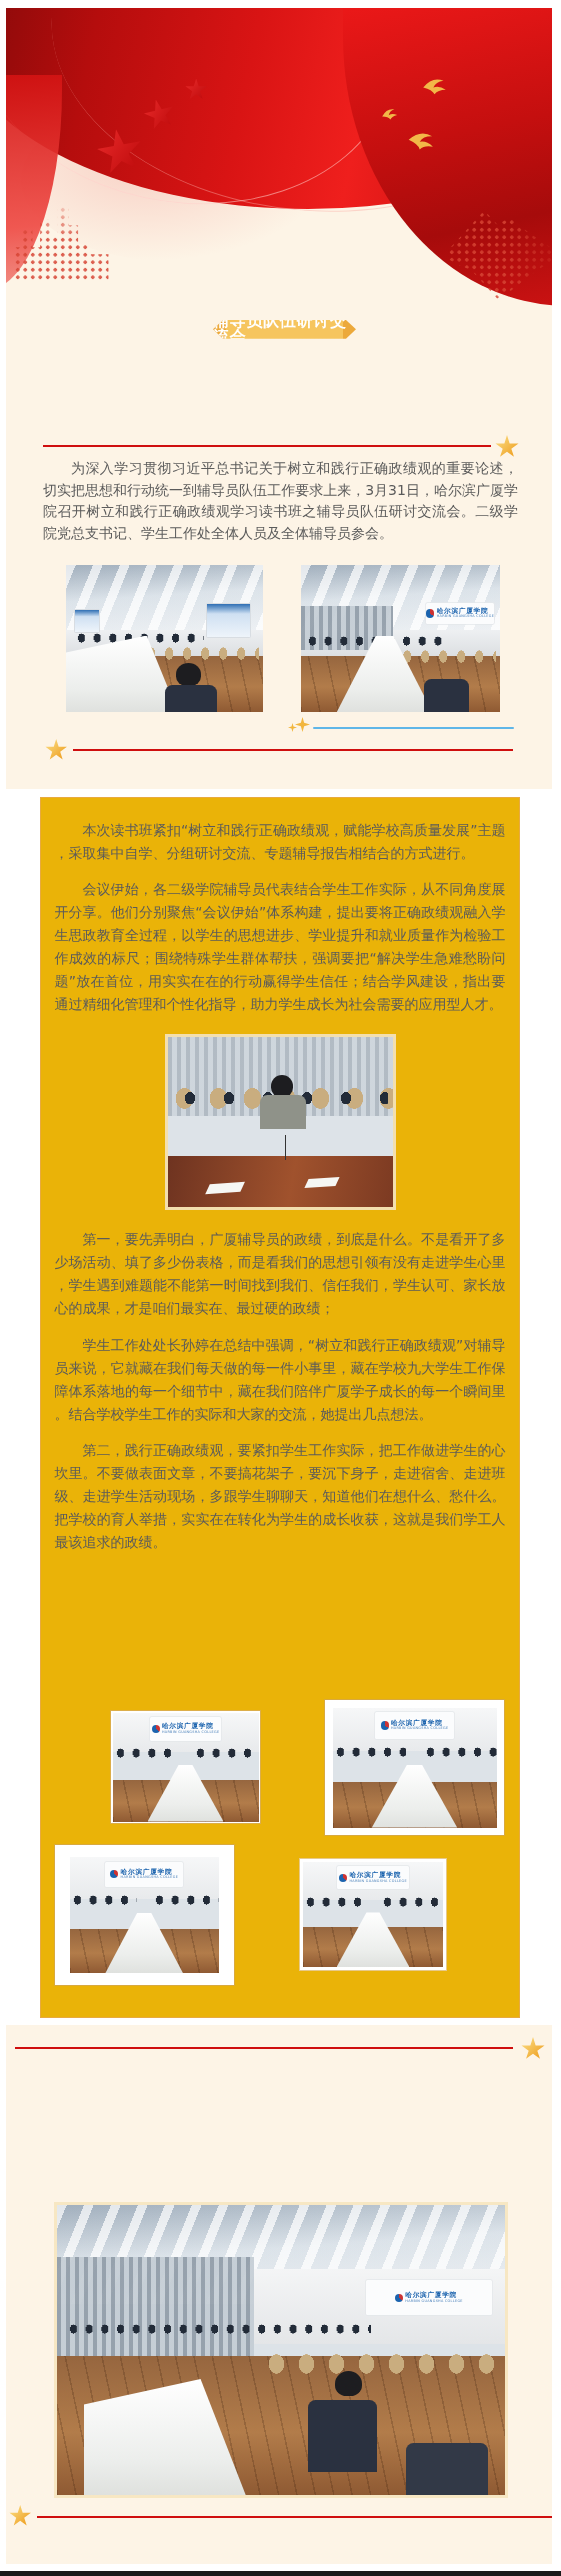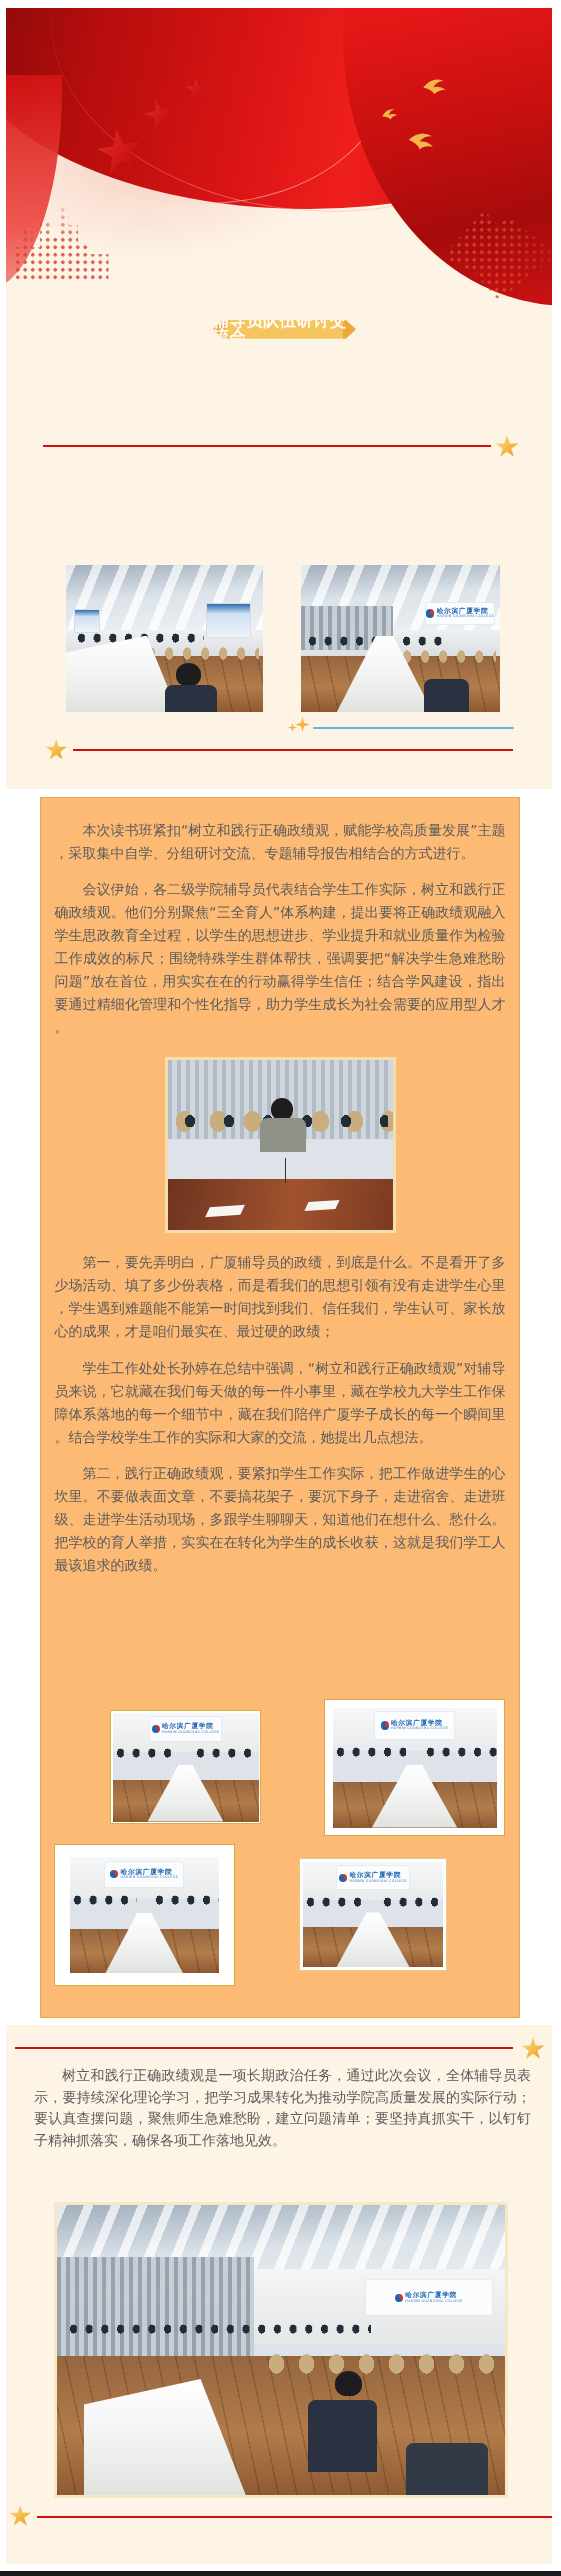--- a/index.html
+++ b/index.html
@@ -47,21 +47,21 @@
   .rline{position:absolute;height:1.5px;background:#cf0e0e;}
   .bline{position:absolute;height:2.2px;background:#5fb6e8;border-radius:1.5px;}
   .spark{position:absolute;background:#f2b63e;
      clip-path:polygon(50% 0,61% 39%,100% 50%,61% 61%,50% 100%,39% 61%,0 50%,39% 39%);}
   
   .para{position:absolute;color:#5b5b5b;font-size:14px;line-height:21.6px;text-align:justify;
      word-break:break-all;line-break:anywhere;}
   .para p{margin:0;text-indent:2em;}
   
   .card{position:absolute;left:6px;top:789px;width:546px;height:1236px;background:#ffffff;}
-  .goldbox{position:absolute;left:40px;top:797px;width:480px;height:1221px;background:#fdba74;
+  .goldbox{position:absolute;left:40px;top:797px;width:480px;height:1221px;background:#eab308;
      border:1.5px solid #e8aa3f;box-sizing:border-box;overflow:hidden;padding:21px 13.4px 0 13.4px;}
   .goldbox p{margin:0 0 13.4px 0;color:#5b5b5b;font-size:14px;line-height:23px;text-indent:2em;
      text-align:justify;word-break:break-all;line-break:anywhere;}
   .frame{box-sizing:border-box;background:#fff;}
   .speaker-frame{width:231px;height:176px;margin:18px auto 18px auto;border:3px solid #f3dfae;
      box-sizing:border-box;position:relative;overflow:hidden;}
   .tile{position:absolute;border:1.5px solid #dcae4a;box-sizing:border-box;background:#fff;}
   
   .mock{position:relative;width:100%;height:100%;overflow:hidden;background:#dde3e8;}
   .m-ceil{position:absolute;left:0;top:0;right:0;height:46%;
@@ -131,20 +131,23 @@
     <div class="dots right"></div>
   </div>
 
   <div class="ribbon">
     <span>辅导员队伍研讨交流会</span>
   </div>
 
   <div class="rline" style="left:43px;top:445px;width:448px;"></div>
   <div class="gstar" style="left:495px;top:435px;width:24px;height:24px;"></div>
 
+  <div class="para" style="left:43px;top:458px;width:475px;">
+    <p>为深入学习贯彻习近平总书记关于树立和践行正确政绩观的重要论述，切实把思想和行动统一到辅导员队伍工作要求上来，3月31日，哈尔滨广厦学院召开树立和践行正确政绩观学习读书班之辅导员队伍研讨交流会。二级学院党总支书记、学生工作处全体人员及全体辅导员参会。</p>
+  </div>
 
   <div style="position:absolute;left:66px;top:565px;width:197px;height:147px;">
     <div class="mock">
       <div class="m-ceil">
           <i></i>
         </div>
       <div class="m-wall"></div>
       <div class="m-screen" style="right:6%;top:26%;width:22%;height:22%;"></div>
       <div class="m-screen" style="left:4%;top:30%;width:12%;height:15%;"></div>
       <div class="m-people" style="left:4%;right:30%;top:44%;"></div>
@@ -184,21 +187,21 @@
   <div class="spark" style="left:288px;top:723px;width:9px;height:9px;"></div>
   <div class="spark" style="left:295px;top:717px;width:15px;height:15px;"></div>
   <div class="bline" style="left:313px;top:727px;width:201px;"></div>
 
   <div class="gstar" style="left:45px;top:739px;width:22.4px;height:22.4px;"></div>
   <div class="rline" style="left:73px;top:749px;width:440px;"></div>
 
   <div class="card"></div>
   <div class="goldbox">
     <p>本次读书班紧扣“树立和践行正确政绩观，赋能学校高质量发展”主题，采取集中自学、分组研讨交流、专题辅导报告相结合的方式进行。</p>
-    <p>会议伊始，各二级学院辅导员代表结合学生工作实际，树立和践行正确政绩观。他们分别聚焦“三全育人”体系构建，提出要将正确政绩观融入学生思政教育全过程，以学生的思想进步、学业提升和就业质量作为检验工作成效的标尺；围绕特殊学生群体帮扶，强调要把“解决学生急难愁盼问题”放在首位，用实实在在的行动赢得学生信任；结合学风建设，指出要通过精细化管理和个性化指导，助力学生成长为社会需要的应用型人才。</p>
+    <p>会议伊始，各二级学院辅导员代表结合学生工作实际，从不同角度展开分享。他们分别聚焦“会议伊始”体系构建，提出要将正确政绩观融入学生思政教育全过程，以学生的思想进步、学业提升和就业质量作为检验工作成效的标尺；围绕特殊学生群体帮扶，强调要把“解决学生急难愁盼问题”放在首位，用实实在在的行动赢得学生信任；结合学风建设，指出要通过精细化管理和个性化指导，助力学生成长为社会需要的应用型人才。</p>
 
     <div class="speaker-frame">
       <div class="mock">
         <div class="m-curt" style="left:0;right:0;top:0;height:46%;opacity:.55;"></div>
         <div class="m-chairs" style="left:0;right:0;top:26%;height:30px;background-size:34px 33px;
              background-image:radial-gradient(ellipse 12.7px 15px at 16.4px 16.4px,#c9ad7f 68%,transparent 70%);"></div>
         <div class="m-people" style="left:2%;right:2%;top:30%;height:22.4px;background-size:39px 22.4px;
              background-image:radial-gradient(ellipse 7.5px 9px at 18px 10.4px,#222b38 68%,transparent 70%);"></div>
         <div class="m-hair" style="left:46%;top:22%;width:22.4px;height:22.4px;"></div>
         <div class="m-suit" style="left:41%;top:34%;width:46px;height:34px;"></div>
@@ -283,23 +286,20 @@
             <i></i>
           </div>
         <div class="m-table"></div>
       </div>
     </div>
   </div>
 
   <div class="rline" style="left:15px;top:2047px;width:498px;"></div>
   <div class="gstar" style="left:521px;top:2037px;width:24px;height:24px;"></div>
 
-  <div class="para" style="left:34px;top:2065px;width:497px;">
-    <p>树立和践行正确政绩观是一项长期政治任务，通过此次会议，全体辅导员表示，要持续深化理论学习，把学习成果转化为推动学院高质量发展的实际行动；要认真查摆问题，聚焦师生急难愁盼，建立问题清单；要坚持真抓实干，以钉钉子精神抓落实，确保各项工作落地见效。</p>
-  </div>
 
   <div class="frame" style="position:absolute;left:54px;top:2202px;width:454px;height:296px;border:3px solid #f7e7c3;">
     <div class="mock">
       <div class="m-ceil" style="height:34%;">
           <i></i>
         </div>
       <div class="m-curt" style="left:0;width:44%;top:18%;height:34%;"></div>
       <div class="m-wall" style="left:44%;top:22%;height:26%;background:linear-gradient(#f4f5f6,#e4e6e8);"></div>
       <div class="m-logo" style="right:3%;top:26%;width:28%;height:12%;">
         <span class="sw"></span>

